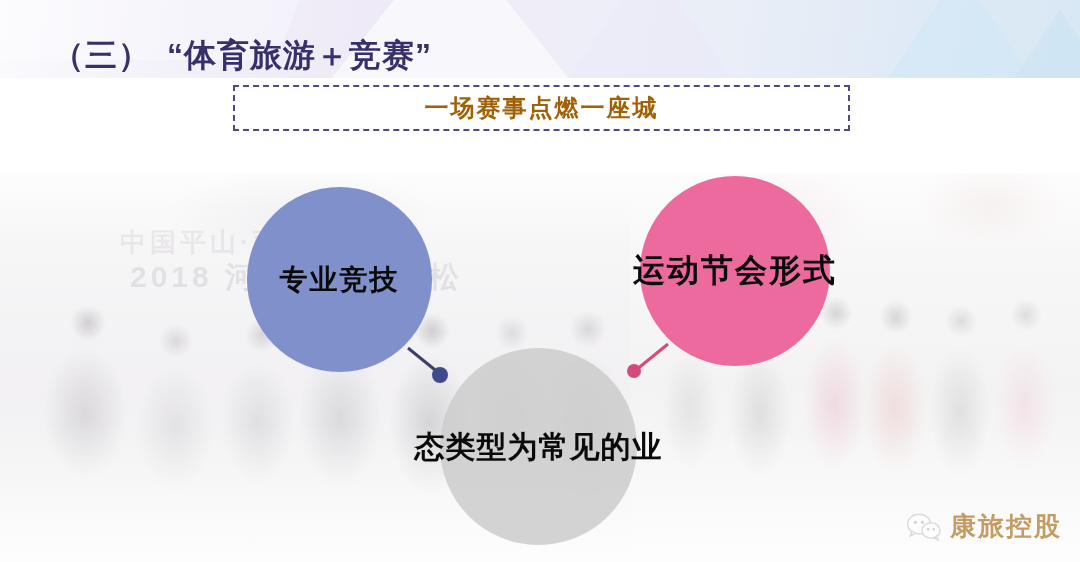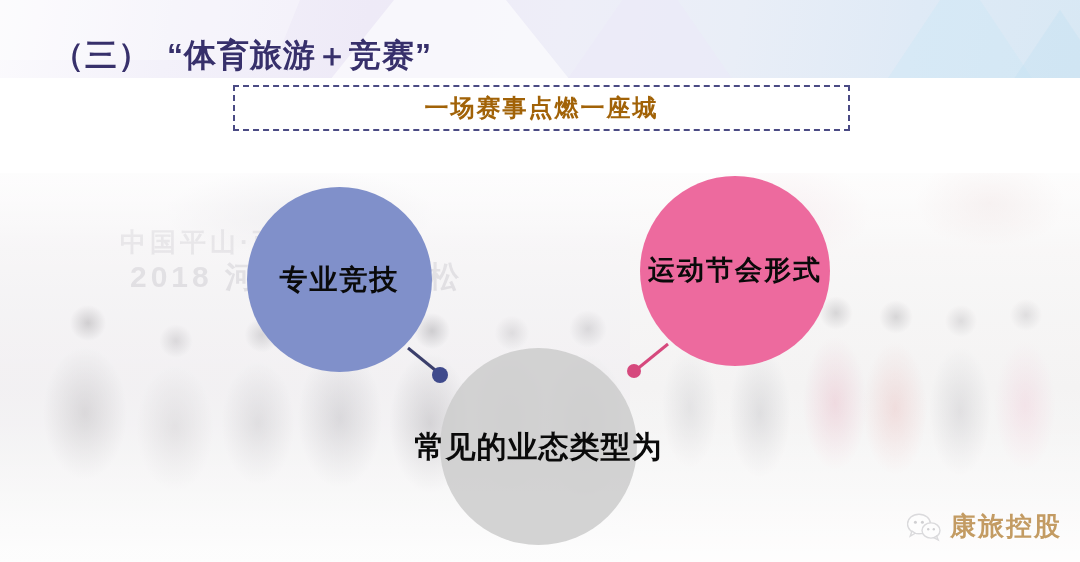--- a/index.html
+++ b/index.html
@@ -242,21 +242,21 @@
   }
 
   .bubble-pink {
     left: 640px;
     top: 176px;
     width: 190px;
     height: 190px;
     background: #ed6a9e;
   }
   .bubble-pink .line {
-    font-size: 27px;
+    font-size: 32px;
     font-weight: bold;
     color: #0a0a0a;
     line-height: 1.55;
     letter-spacing: 2px;
   }
 
   .bubble-gray {
     left: 440px;
     top: 348px;
     width: 197px;
@@ -340,22 +340,22 @@
   <div class="bubble bubble-blue">
     <span class="line">专业竞技</span>
   </div>
 
   <div class="bubble bubble-pink">
     <span class="line">运动节会</span>
     <span class="line">形式</span>
   </div>
 
   <div class="bubble bubble-gray">
+    <span class="line">态类型为</span>
     <span class="line">常见的业</span>
-    <span class="line">态类型为</span>
   </div>
 
   <div class="watermark">
     <span class="wechat-icon">
       <svg width="34" height="30" viewBox="0 0 34 30">
         <ellipse cx="12" cy="12" rx="11.5" ry="9.8" fill="#ffffff" stroke="#c6c6ca" stroke-width="1.4"></ellipse>
         <path d="M5 19 L3.2 24.2 L8.2 21.3 Z" fill="#ffffff" stroke="#c6c6ca" stroke-width="1.4"></path>
         <circle cx="8.4" cy="10.2" r="1.5" fill="#b6b6ba"></circle>
         <circle cx="15.4" cy="10.2" r="1.5" fill="#b6b6ba"></circle>
         <ellipse cx="24" cy="18.5" rx="9" ry="7.6" fill="#ffffff" stroke="#c6c6ca" stroke-width="1.4"></ellipse>

